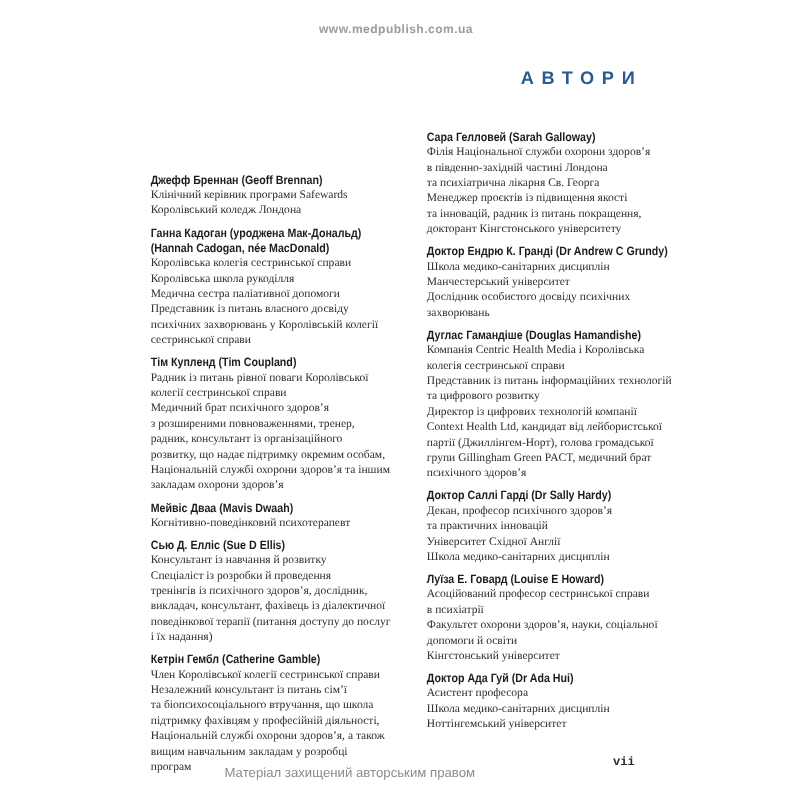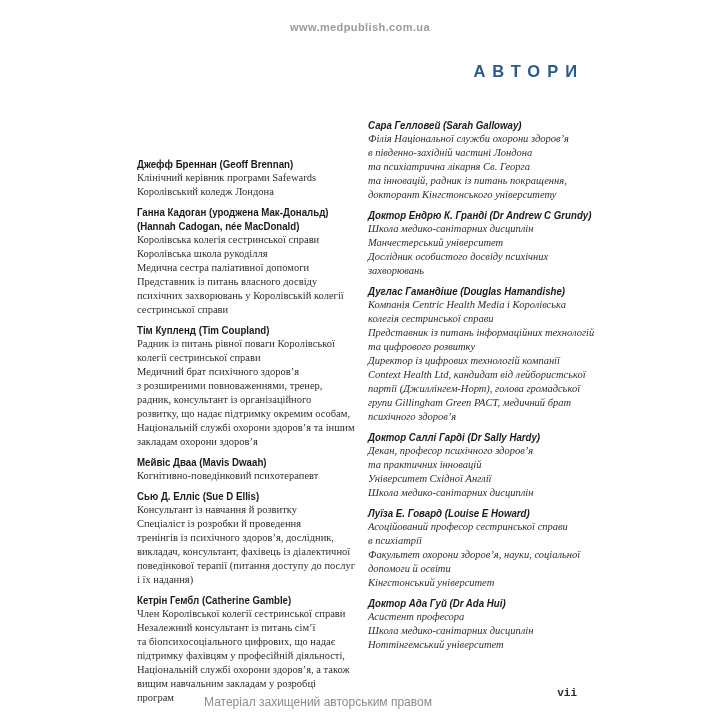--- a/index.html
+++ b/index.html
@@ -31,21 +31,21 @@
     letter-spacing: 7px;
     color: #2a5a8e;
     white-space: nowrap;
     margin-top: 16px;
   }
   .col {
     position: absolute;
     top: 118px;
   }
   .col-left  { left: 137px; width: 228px; margin-top: 39px; }
-  .col-right { left: 368px; width: 235px; font-style: italic; }
+  .col-right { left: 388px; width: 235px; }
   .entry { margin-bottom: 6px; }
   .h {
     font-family: "Liberation Sans", sans-serif;
     font-weight: bold;
     font-size: 11px;
     line-height: 14px;
     color: #1c1c1c;
     white-space: nowrap;
     transform: scaleX(0.88);
     transform-origin: 0 50%;
@@ -125,36 +125,37 @@
       <div class="b">тренінгів із психічного здоров’я, дослідник,</div>
       <div class="b">викладач, консультант, фахівець із діалектичної</div>
       <div class="b">поведінкової терапії (питання доступу до послуг</div>
       <div class="b">і їх надання)</div>
     </div>
 
     <div class="entry">
       <div class="h">Кетрін Гембл (Catherine Gamble)</div>
       <div class="b">Член Королівської колегії сестринської справи</div>
       <div class="b">Незалежний консультант із питань сім’ї</div>
-      <div class="b">та біопсихосоціального цифрових, що надає</div>
+      <div class="b">та біопсихосоціального втручання, що школа</div>
       <div class="b">підтримку фахівцям у професійній діяльності,</div>
       <div class="b">Національній службі охорони здоров’я, а також</div>
       <div class="b">вищим навчальним закладам у розробці</div>
       <div class="b">програм</div>
     </div>
 
   </div>
 
   <div class="col col-right">
 
     <div class="entry">
       <div class="h">Сара Гелловей (Sarah Galloway)</div>
       <div class="b">Філія Національної служби охорони здоров’я</div>
       <div class="b">в південно-західній частині Лондона</div>
       <div class="b">та психіатрична лікарня Св. Георга</div>
+      <div class="b">Менеджер проєктів із підвищення якості</div>
       <div class="b">та інновацій, радник із питань покращення,</div>
       <div class="b">докторант Кінгстонського університету</div>
     </div>
 
     <div class="entry">
       <div class="h">Доктор Ендрю К. Гранді (Dr Andrew C Grundy)</div>
       <div class="b">Школа медико-санітарних дисциплін</div>
       <div class="b">Манчестерський університет</div>
       <div class="b">Дослідник особистого досвіду психічних</div>
       <div class="b">захворювань</div>

